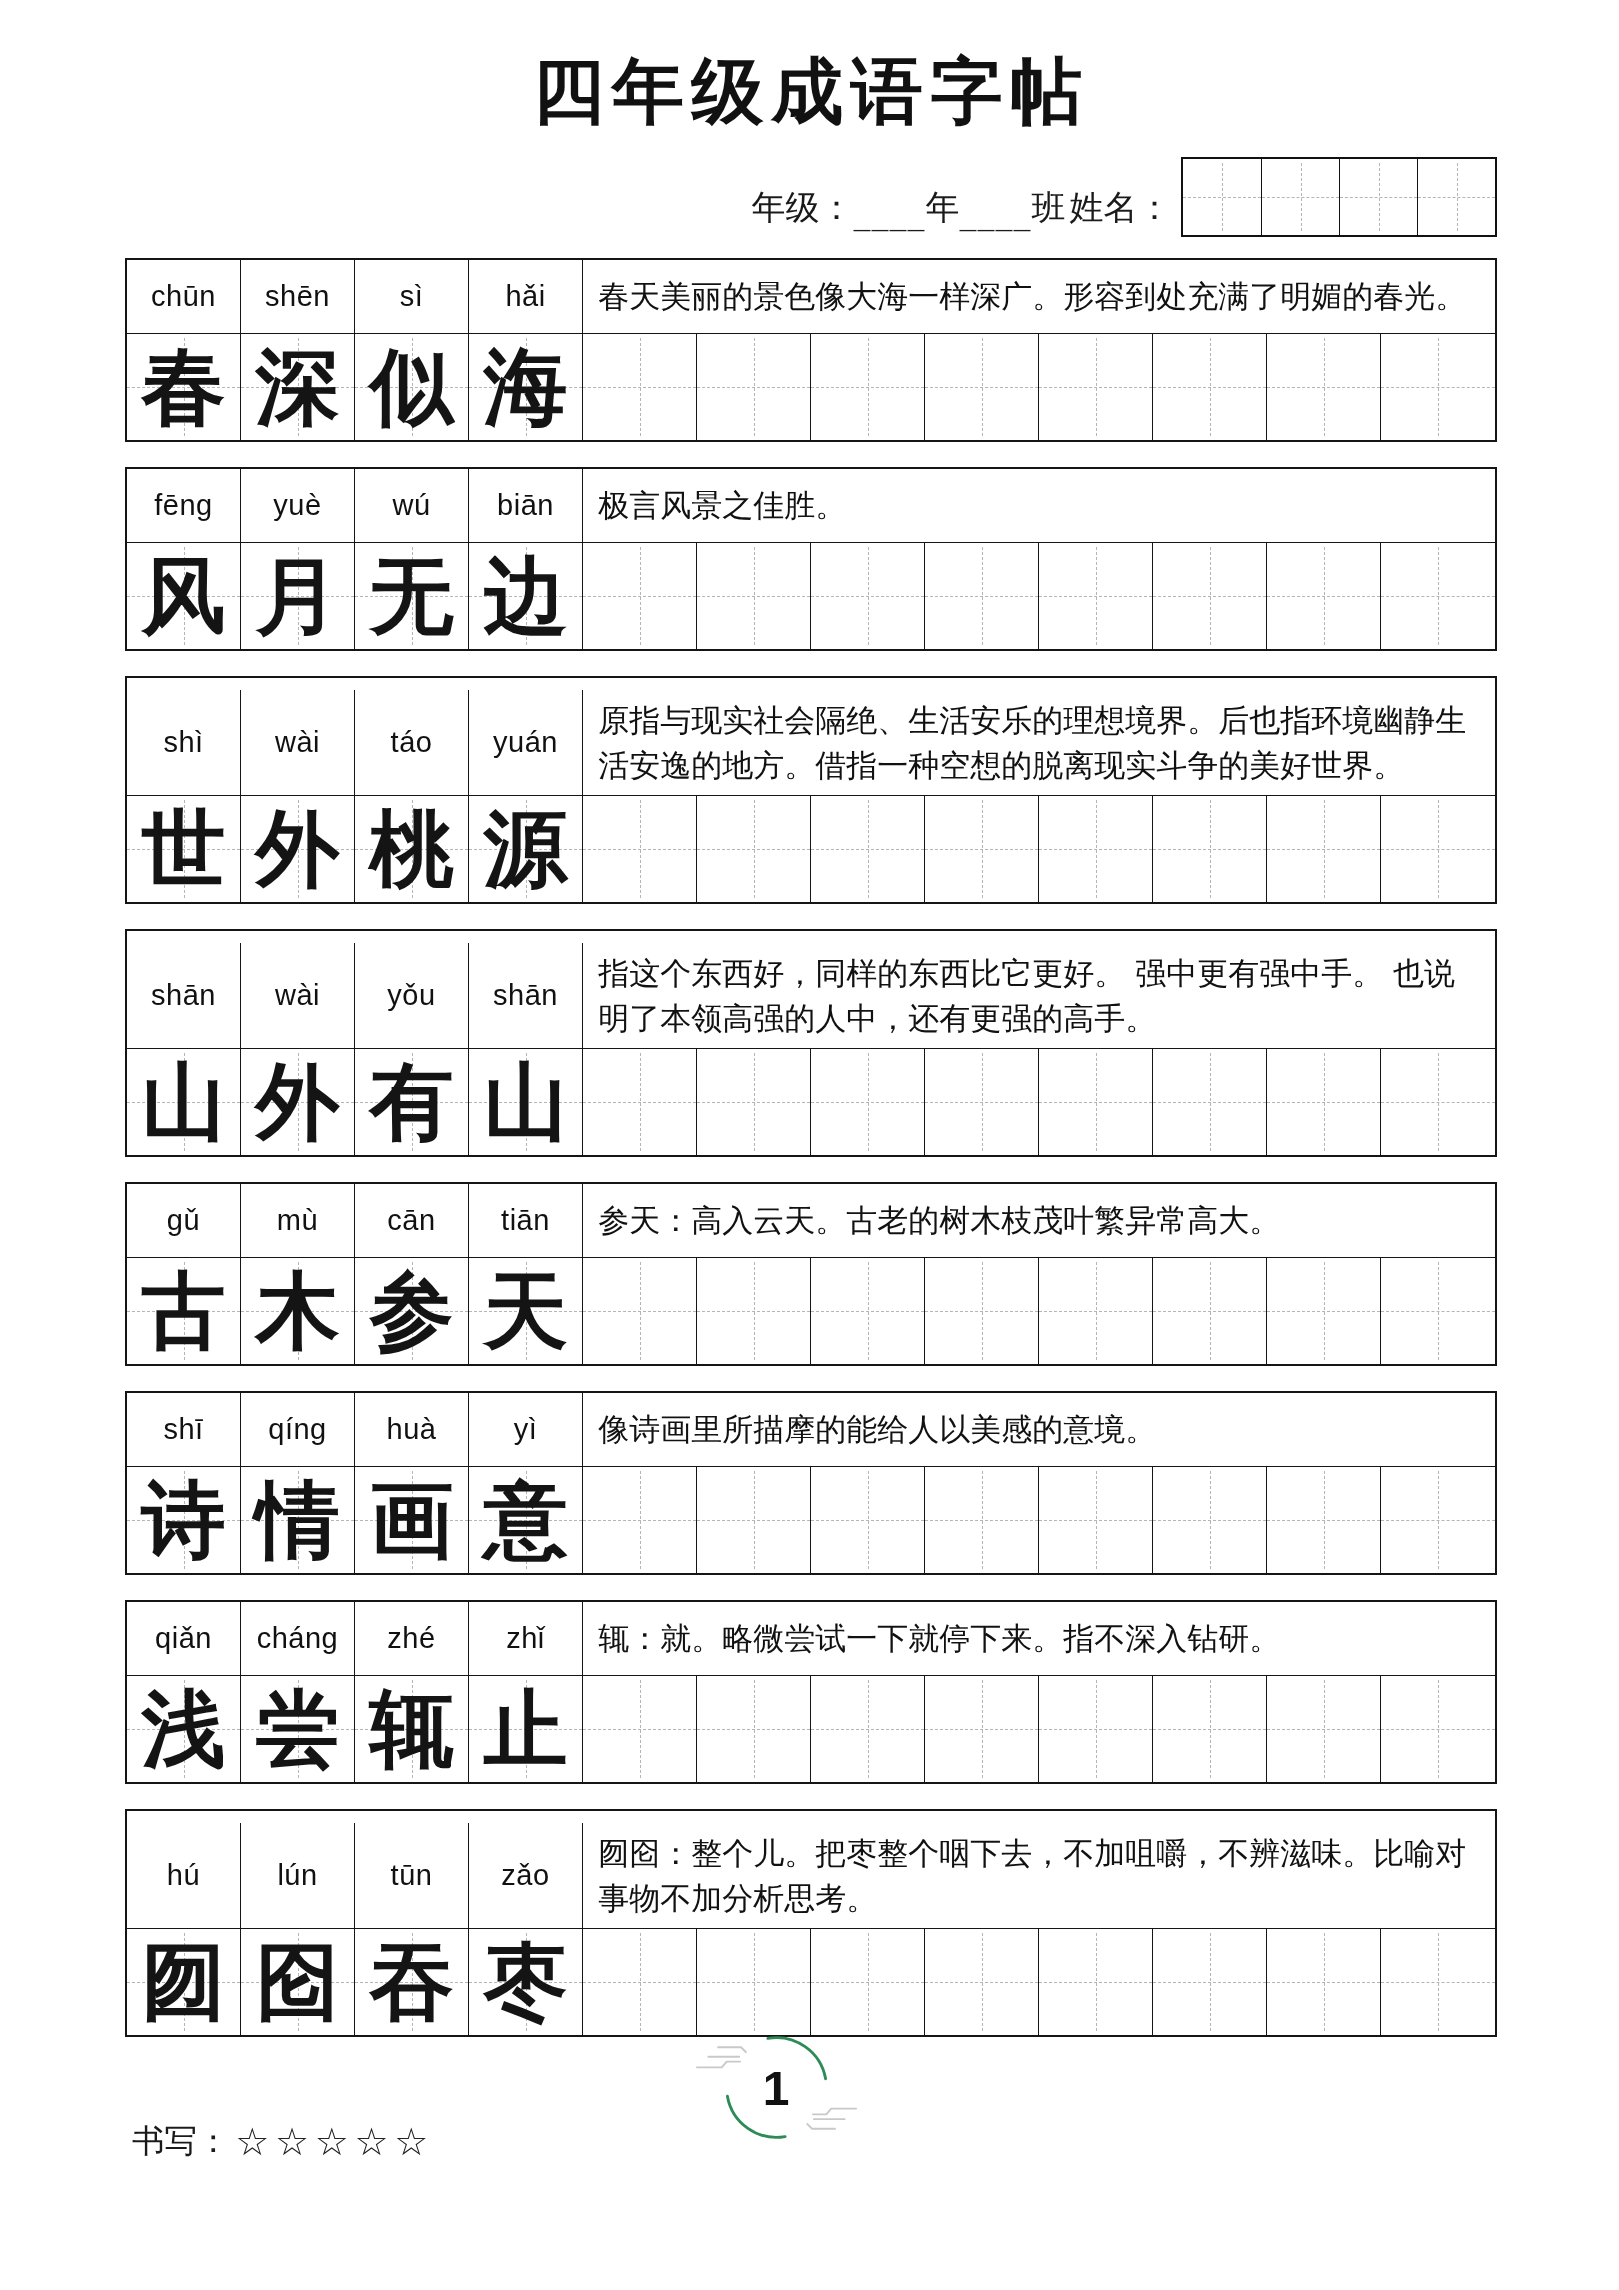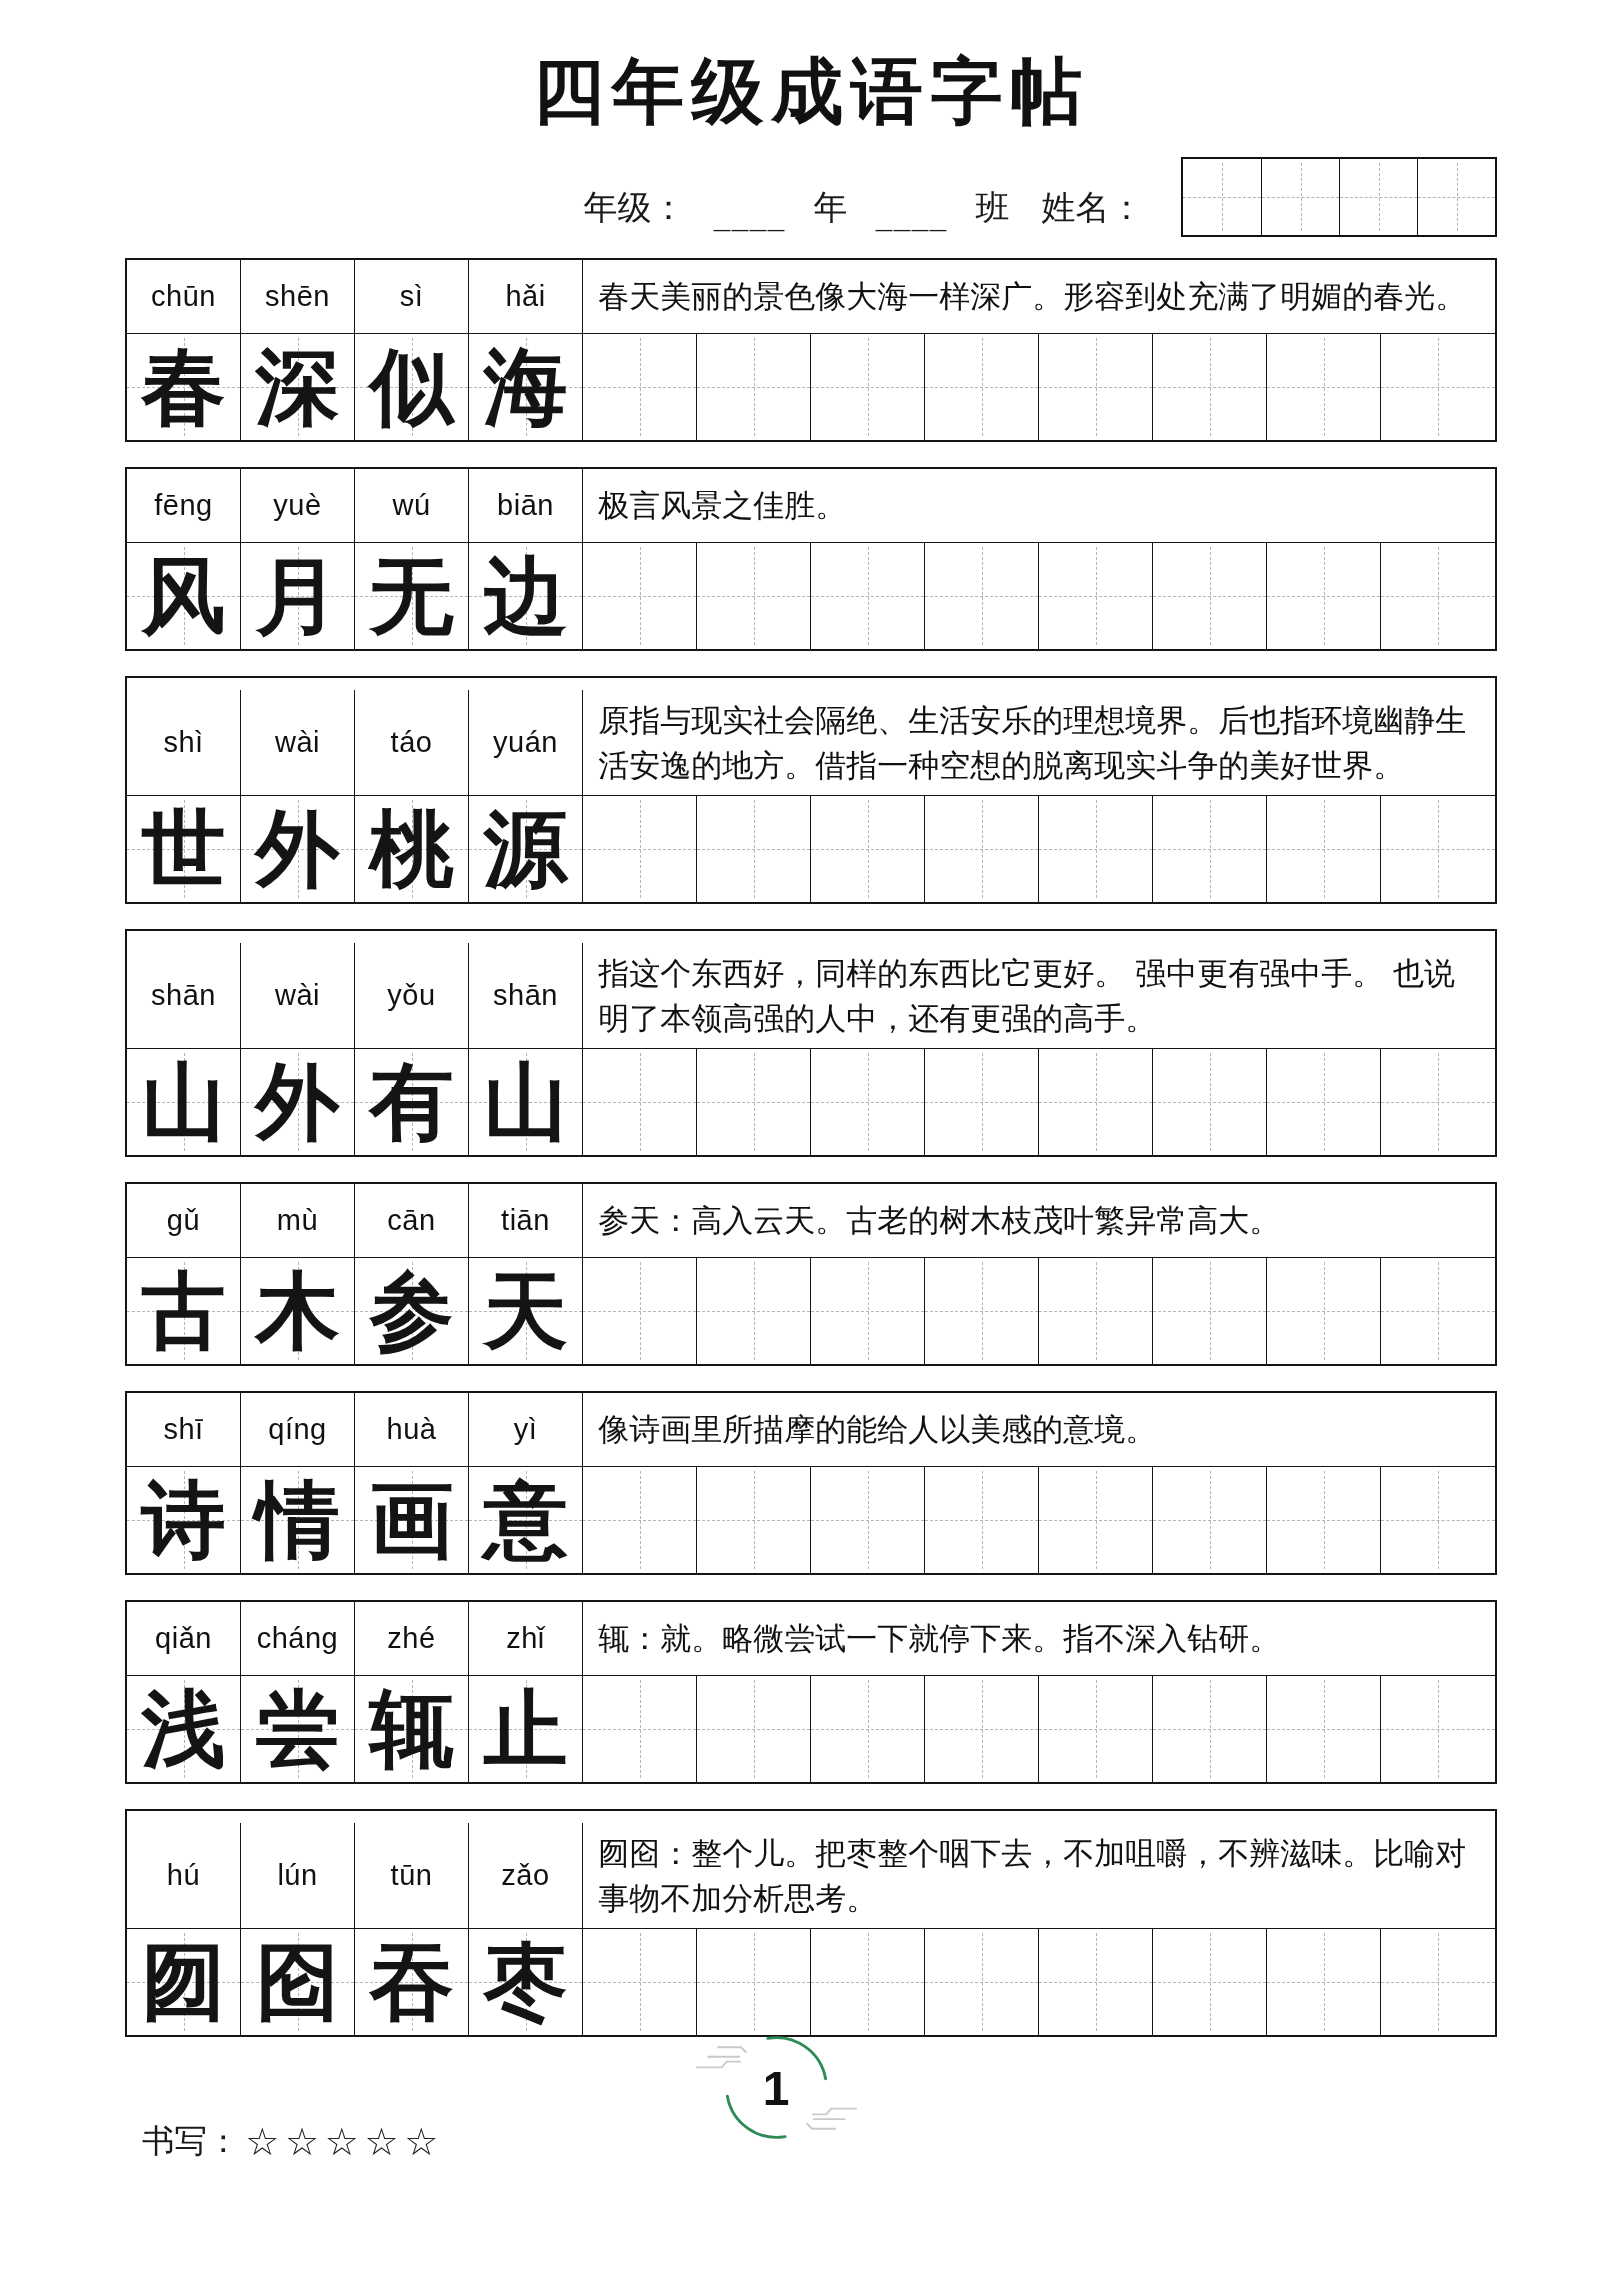--- a/index.html
+++ b/index.html
@@ -10,21 +10,21 @@
 
   .page-title {
     margin-top:44px; text-align:center;
     font-family:"DejaVu Serif", serif; font-weight:700;
     font-size:72px; letter-spacing:7.6px; color:#111;
   }
 
   
   .header-row {
     margin-top:17px; display:flex; justify-content:flex-end; align-items:flex-end;
-    font-family:"DejaVu Serif", serif; font-size:34px; height:80px;gap:28px;
+    font-family:"DejaVu Serif", serif; font-size:34px; height:80px;
   }
   .header-row .h-text { padding-bottom:5.7px; white-space:pre; }
   .header-row .blank { letter-spacing:1px; padding-bottom:5.7px; }
   .header-row .name-label { margin-left:4px; margin-right:9.6px; padding-bottom:5.7px; }
   .name-grid {
     display:grid; grid-template-columns:repeat(4, 78px);
     height:80px; border:2.9px solid #111; background:#fff;
   }
   .name-cell { position:relative; border-left:1.9px solid #111; }
   .name-cell:first-child { border-left:none; }
@@ -60,21 +60,21 @@
   .char-row .cell { position:relative; border-right:1.9px solid #151515; }
   .char-row .cell:last-child { border-right:none; }
   .char-cell { display:flex; align-items:center; justify-content:center; }
   .char-cell .hanzi {
     position:relative; z-index:2; font-family:"DejaVu Serif", serif;
     font-size:84px; font-weight:600; color:#141414; line-height:1;
   }
 
   
   .writing-score {
-    position:absolute; left:142px; top:2120px;
+    position:absolute; left:132px; top:2120px;
     font-family:"DejaVu Serif", serif; font-size:32.5px; color:#1a1a1a;
     display:flex; align-items:flex-end;
   }
   .writing-score .stars { font-size:38px; letter-spacing:5.7px; margin-left:5.7px; color:#222; }
 
   .page-ornament { position:absolute; left:695px; top:2028px; width:163px; height:119px; }
   .page-ornament svg { position:absolute; inset:0; }
   .page-num {
     position:absolute; left:62px; top:32.5px; width:38px; height:55px;
     text-align:center; font-family:"Liberation Sans", sans-serif;

